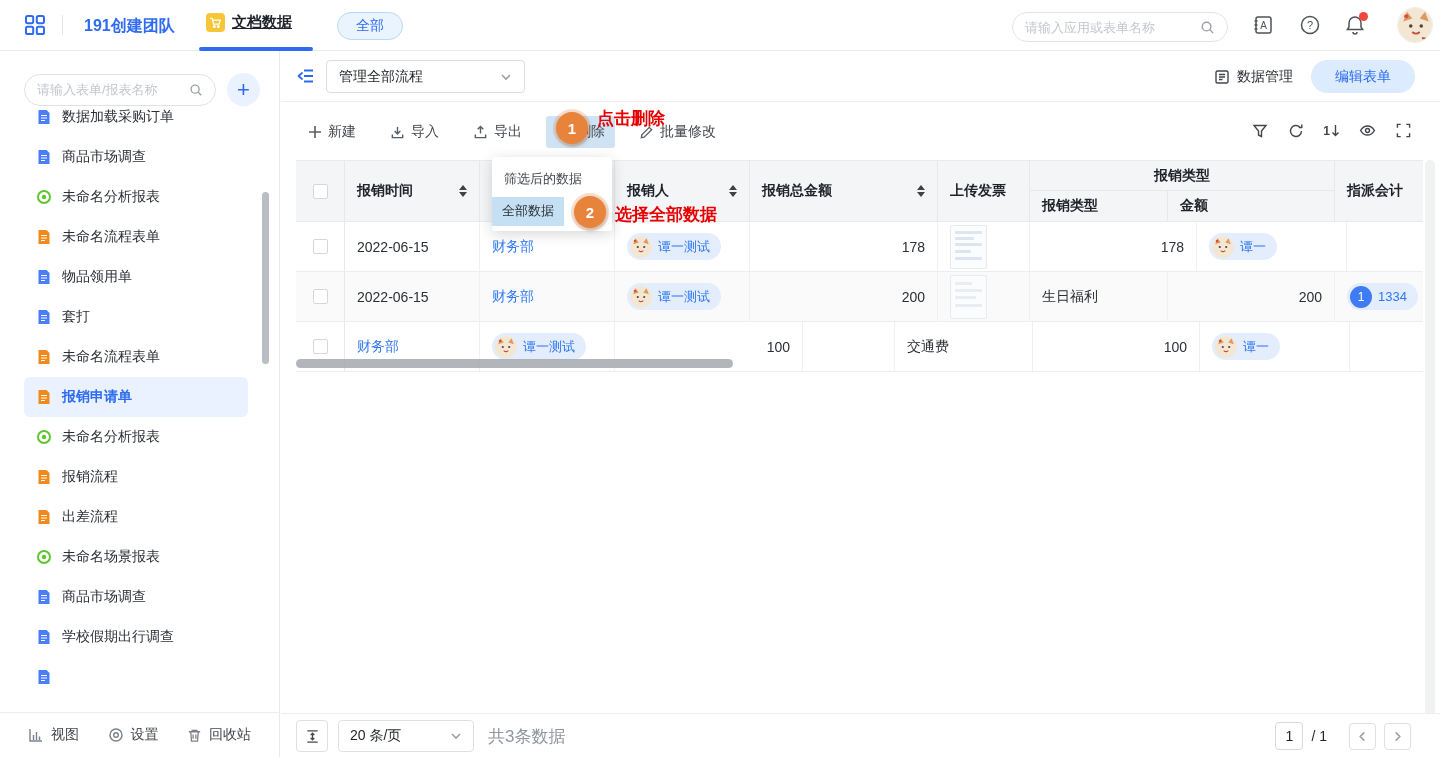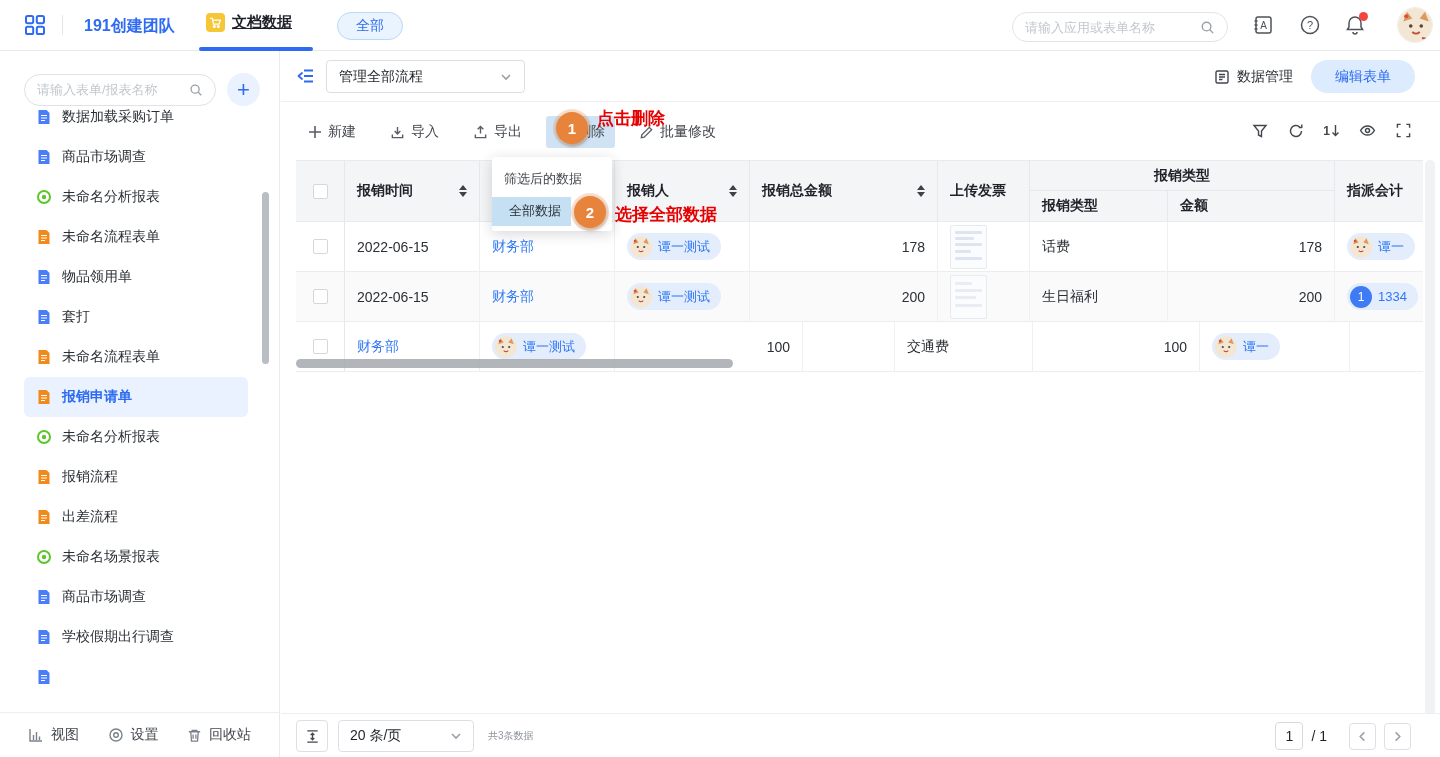--- a/index.html
+++ b/index.html
@@ -112,37 +112,37 @@
   .invoice-thumb.light i { background:#e9edf3; }
   .hscrollbar { position:absolute; left:296px; top:359px; width:437px; height:9px; background:#a5a8ae;
     border-radius:5px; opacity:.85; z-index:3; }
   .vtrack { position:absolute; left:1425px; top:160px; width:10px; height:597px; background:#f1f2f4; border-radius:5px; }
 
   
   .del-menu { position:absolute; left:492px; top:157px; width:120px; height:74px; background:#fff; border-radius:3px;
     box-shadow:0 3px 14px rgba(31,35,41,.18); z-index:6; padding-top:8px; }
   .del-item1 { padding:5px 12px; font-size:13px; color:#42464d; cursor:pointer; white-space:nowrap; }
   .del-item2 { margin-top:4px; cursor:pointer; }
-  .del-item2 span { display:inline-block; background:#c6e0f3; padding:5px 10px 6px 17px; font-size:13px; color:#2b2f36; }
+  .del-item2 span { display:inline-block; background:#c6e0f3; padding:5px 10px 6px 10px; font-size:13px; color:#2b2f36; }
 
   
   .anno-circle { position:absolute; width:32px; height:32px; border-radius:50%; background:#e8833c;
     box-shadow:0 0 0 3px rgba(232,131,60,.25), 1px 2px 4px rgba(0,0,0,.25); color:#fff; font-size:15px; font-weight:bold;
     display:flex; align-items:center; justify-content:center; z-index:7; }
   .anno-text { position:absolute; color:#e60000; font-size:17px; font-weight:bold; z-index:7; white-space:nowrap; }
 
   
   .pagebar { position:absolute; left:281px; bottom:0; width:1159px; height:44px; border-top:1px solid #eceef1;
     background:#fff; z-index:4; }
   .pb-left { position:absolute; left:15px; top:6px; display:flex; align-items:center; gap:10px; }
   .pb-iconbtn { width:32px; height:32px; border:1px solid #dcdfe4; border-radius:4px; background:#fff;
     display:flex; align-items:center; justify-content:center; color:#42464d; cursor:pointer; }
   .pb-select { width:136px; height:32px; border:1px solid #dcdfe4; border-radius:4px; display:flex; align-items:center;
     justify-content:space-between; padding:0 11px; font-size:14px; color:#1f2329; cursor:pointer; }
-  .pb-total { font-size:10px; color:#9095a0; margin-left:4px; }
+  .pb-total { font-size:17px; color:#9095a0; margin-left:4px; }
   .pb-right { position:absolute; right:29px; top:8px; display:flex; align-items:center; gap:8px; }
   .pb-page { width:28px; height:28px; border:1px solid #d6d9de; border-radius:4px; display:flex; align-items:center;
     justify-content:center; font-size:14px; }
   .pb-of { font-size:14px; color:#1f2329; margin-right:14px; }
   .pb-nav { width:27px; height:27px; border:1px solid #dcdfe4; border-radius:4px; background:#fff; color:#9ba0a8;
     display:flex; align-items:center; justify-content:center; font-size:14px; cursor:pointer; }
   .chev { color:#9ba0a8; }
 </style>
 </head>
 <body>
@@ -513,21 +513,20 @@
       <div class="td col-total right">178</div>
       <div class="td col-inv">
           <span class="invoice-thumb">
             <i style="top:5px"></i>
             <i style="top:11px; right:12px"></i>
             <i style="top:17px"></i>
             <i style="top:24px; right:15px"></i>
             <i style="top:31px"></i>
           </span>
         </div>
-      <div class="td col-type">话费</div>
       <div class="td col-amt right">178</div>
       <div class="td col-acct">
         <span class="person-pill">
           <span class="pav"><svg viewBox="0 0 24 24" width="22" height="22">
                 <circle cx="12" cy="12" r="12" fill="#f3e6d2"></circle>
                 <path d="M3.5 9 L6 2.5 L9.5 7 Z" fill="#dc9a62"></path>
                 <path d="M20.5 9 L18 2.5 L14.5 7 Z" fill="#dc9a62"></path>
                 <circle cx="8.5" cy="12" r="1.2" fill="#57442f"></circle>
                 <circle cx="15.5" cy="12" r="1.2" fill="#57442f"></circle>
                 <path d="M9.5 16 q2.5 2.2 5 0" stroke="#c0503c" stroke-width="1.2" fill="none"></path>

